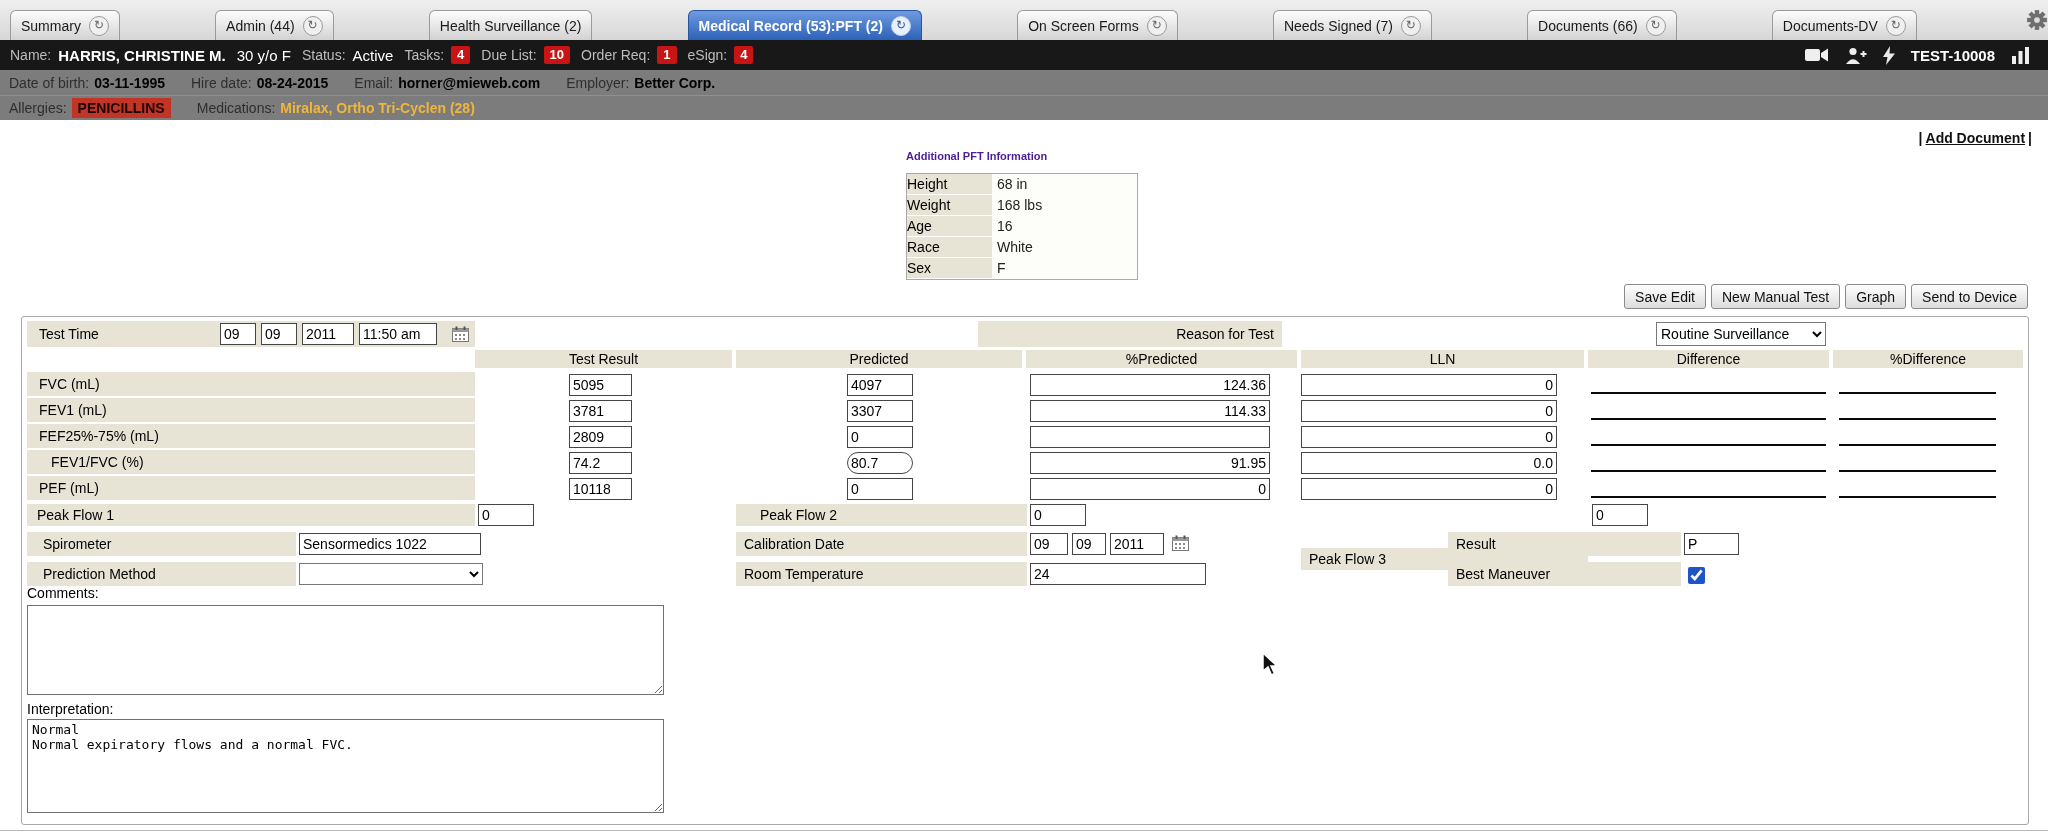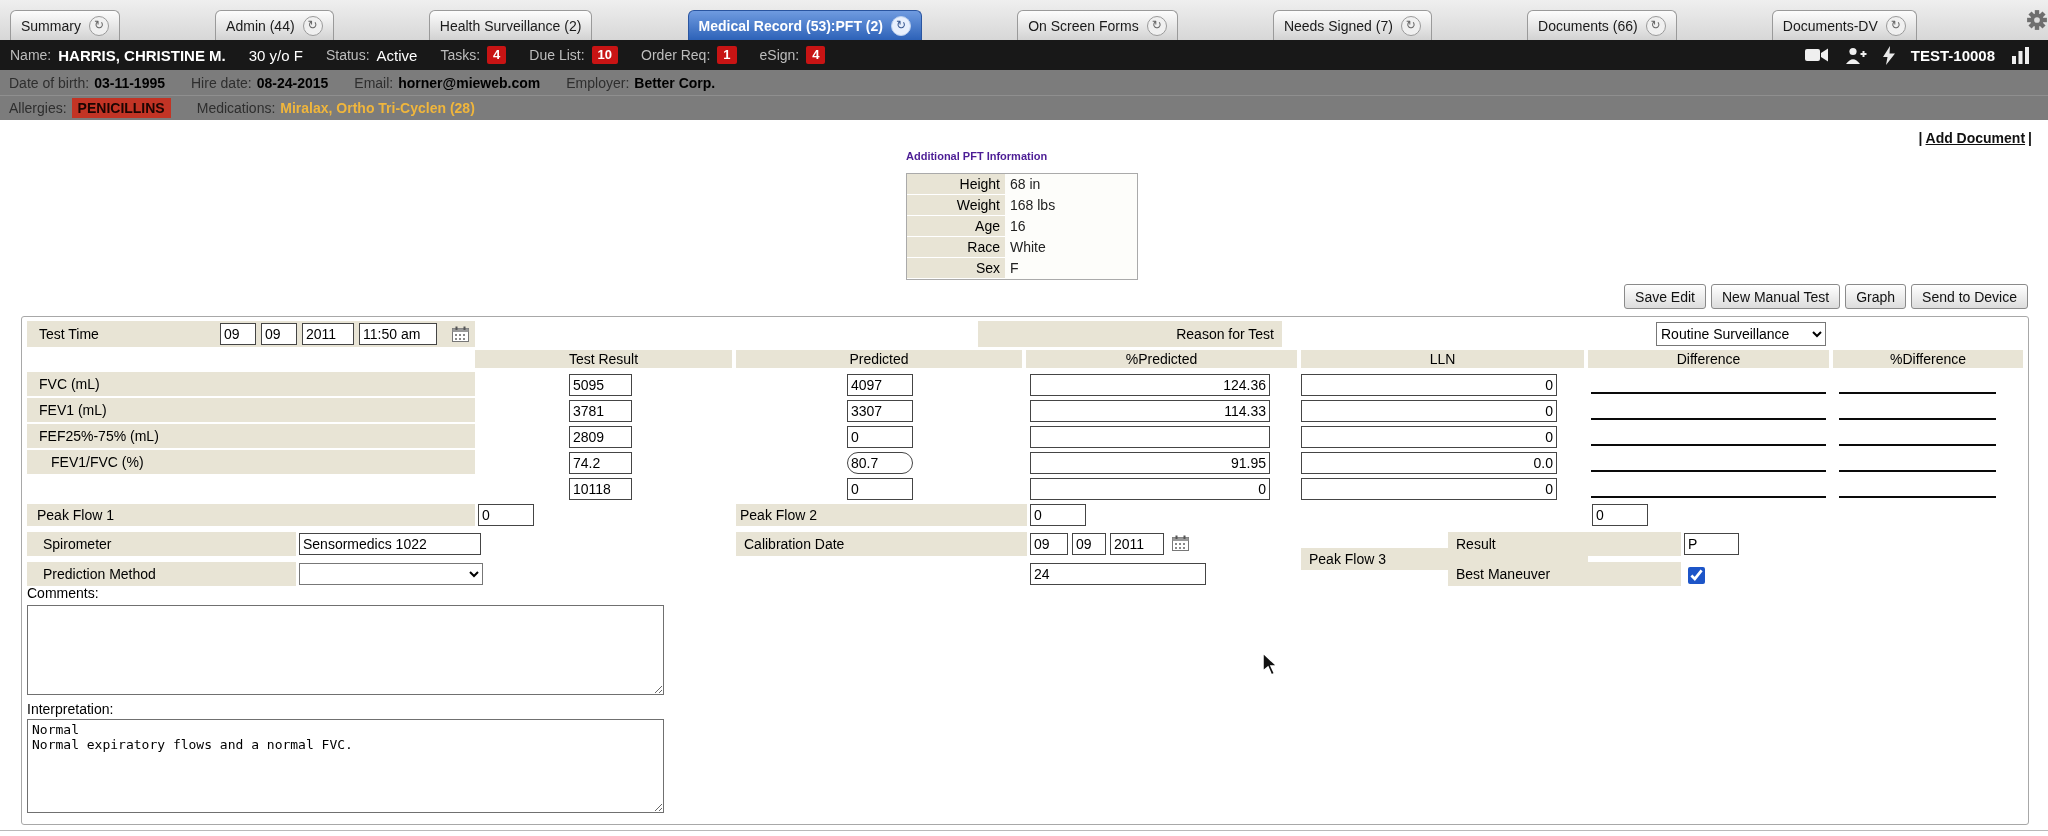--- a/index.html
+++ b/index.html
@@ -20,21 +20,21 @@
            line-height:16px;text-align:center;margin-left:8px;font-weight:normal;}
   .tab.active .refresh{background:#e8f0fd;border-color:#bcd0ee;color:#35568f;}
   .gearbtn{align-self:center;margin-left:14px;display:inline-flex;}
 
   
   .patientbar{position:absolute;left:0;top:40px;width:100%;height:30px;background:#181818;
               display:flex;align-items:center;padding:0 10px;box-sizing:border-box;
               font-size:15px;color:#fff;gap:7px;}
   .pb-label{color:#bdbdbd;font-size:14px;}
   .pb-name{font-weight:bold;}
-  .gap{margin-left:16px;}
+  .gap{margin-left:4px;}
   .badge{background:#c81414;color:#fff;font-weight:bold;font-size:13px;
          padding:1px 6px;border-radius:2px;line-height:16px;}
   .pb-right{margin-left:auto;display:flex;align-items:center;gap:16px;padding-right:8px;}
   .pb-station{font-size:15px;font-weight:bold;}
 
   
   .graybar{position:absolute;left:0;width:100%;height:25px;background:#7c7c7c;
            display:flex;align-items:center;padding:0 9px;box-sizing:border-box;font-size:14px;}
   .g-label{color:#2e2e2e;margin-right:5px;}
   .g-val{color:#000;font-weight:bold;margin-right:26px;}
@@ -43,21 +43,21 @@
   .meds{color:#f0b63c;font-weight:bold;}
 
   
   .adddoc{position:absolute;right:16px;top:130px;font-size:14px;font-weight:bold;color:#111;}
   .adddoc a{color:#111;text-decoration:underline;cursor:pointer;margin:0 3px;}
 
   .pftbox{position:absolute;left:906px;top:150px;width:232px;}
   .pfttitle{text-align:left;color:#4c1d95;font-weight:bold;font-size:11px;height:20px;}
   .pfttable{border:1px solid #aaaaaa;background:#fdfdfa;margin-top:3px;}
   .pftrow{display:flex;height:21px;line-height:21px;font-size:14px;}
-  .pftlabel{width:98px;background:#e8e4d5;text-align:right;padding-right:5px;
+  .pftlabel{width:85px;background:#e8e4d5;text-align:left;padding-right:5px;
             border-bottom:1px solid #fff;box-sizing:border-box;}
   .pftvalue{flex:1;padding-left:5px;color:#222;}
 
   .actions{position:absolute;right:20px;top:284px;display:flex;gap:5px;}
   .btn{font-family:"Liberation Sans",sans-serif;font-size:14px;height:25px;padding:0 10px;
        border:1px solid #8a8a8a;border-radius:3px;background:linear-gradient(#ffffff,#dcdcdc);
        color:#111;cursor:pointer;white-space:nowrap;}
 
   
   .formbox{position:absolute;left:21px;top:316px;width:2006px;height:507px;
@@ -295,30 +295,31 @@
     <div class="uline" style="left:1817px;top:127px;width:157px;"></div>
 
     <div class="bcell" style="left:5px;top:133px;width:448px;height:24px;line-height:24px;padding-left:24px;">FEV1/FVC (%)</div>
     <input class="inp" style="left: 547px; top: 135px; width: 63px;" value="74.2">
     <input class="inp" style="left: 825px; top: 135px; width: 66px; border-radius: 11px;" value="80.7">
     <input class="inp num" style="left: 1008px; top: 135px; width: 240px;" value="91.95">
     <input class="inp num" style="left: 1279px; top: 135px; width: 256px;" value="0.0">
     <div class="uline" style="left:1569px;top:153px;width:235px;"></div>
     <div class="uline" style="left:1817px;top:153px;width:157px;"></div>
 
+    <div class="bcell" style="left:5px;top:159px;width:448px;height:24px;line-height:24px;padding-left:12px;">PEF (mL)</div>
     <input class="inp" style="left: 547px; top: 161px; width: 63px;" value="10118">
     <input class="inp" style="left: 825px; top: 161px; width: 66px;" value="0">
     <input class="inp num" style="left: 1008px; top: 161px; width: 240px;" value="0">
     <input class="inp num" style="left: 1279px; top: 161px; width: 256px;" value="0">
     <div class="uline" style="left:1569px;top:179px;width:235px;"></div>
     <div class="uline" style="left:1817px;top:179px;width:157px;"></div>
 
     <div class="bcell" style="left:5px;top:187px;width:448px;height:22px;line-height:22px;padding-left:10px;">Peak Flow 1</div>
     <input class="inp" style="left: 456px; top: 187px; width: 56px;" value="0">
-    <div class="bcell" style="left:714px;top:187px;width:291px;height:22px;line-height:22px;padding-left:4px;">Peak Flow 2</div>
+    <div class="bcell" style="left:714px;top:187px;width:291px;height:22px;line-height:22px;padding-left:24px;">Peak Flow 2</div>
     <input class="inp" style="left: 1008px; top: 187px; width: 56px;" value="0">
     <div class="bcell" style="left:1279px;top:187px;width:287px;height:22px;line-height:22px;padding-left:8px;margin-top:44px;">Peak Flow 3</div>
     <input class="inp" style="left: 1570px; top: 187px; width: 56px;" value="0">
 
     <div class="bcell" style="left:5px;top:215px;width:269px;height:24px;line-height:24px;padding-left:16px;">Spirometer</div>
     <input class="inp" style="left: 277px; top: 216px; width: 182px;" value="Sensormedics 1022">
     <div class="bcell" style="left:714px;top:215px;width:291px;height:24px;line-height:24px;padding-left:8px;">Calibration Date</div>
     <input class="inp" style="left: 1008px; top: 216px; width: 38px;" value="09">
     <input class="inp" style="left: 1050px; top: 216px; width: 34px;" value="09">
     <input class="inp" style="left: 1088px; top: 216px; width: 54px;" value="2011">
@@ -338,20 +339,21 @@
           </g>
         </svg>
     </span>
     <div class="bcell" style="left:1426px;top:215px;width:233px;height:24px;line-height:24px;padding-left:8px;">Result</div>
     <input class="inp" style="left: 1662px; top: 216px; width: 55px;" value="P">
 
     <div class="bcell" style="left:5px;top:245px;width:269px;height:24px;line-height:24px;padding-left:16px;">Prediction Method</div>
     <select class="sel" style="left:277px;top:246px;width:184px;height:22px;">
       <option></option>
     </select>
+    <div class="bcell" style="left:714px;top:245px;width:291px;height:24px;line-height:24px;padding-left:8px;">Room Temperature</div>
     <input class="inp" style="left: 1008px; top: 246px; width: 176px;" value="24">
     <div class="bcell" style="left:1426px;top:245px;width:233px;height:24px;line-height:24px;padding-left:8px;">Best Maneuver</div>
     <input type="checkbox" class="chk" style="left: 1662px; top: 247px;" checked="">
 
     <div class="flabel" style="left:5px;top:268px;">Comments:</div>
     <textarea class="ta" style="left: 5px; top: 288px; width: 637px; height: 90px;"></textarea>
 
     <div class="flabel" style="left:5px;top:384px;">Interpretation:</div>
     <textarea class="ta" style="left: 5px; top: 402px; width: 637px; height: 94px;">Normal
 Normal expiratory flows and a normal FVC.</textarea>

